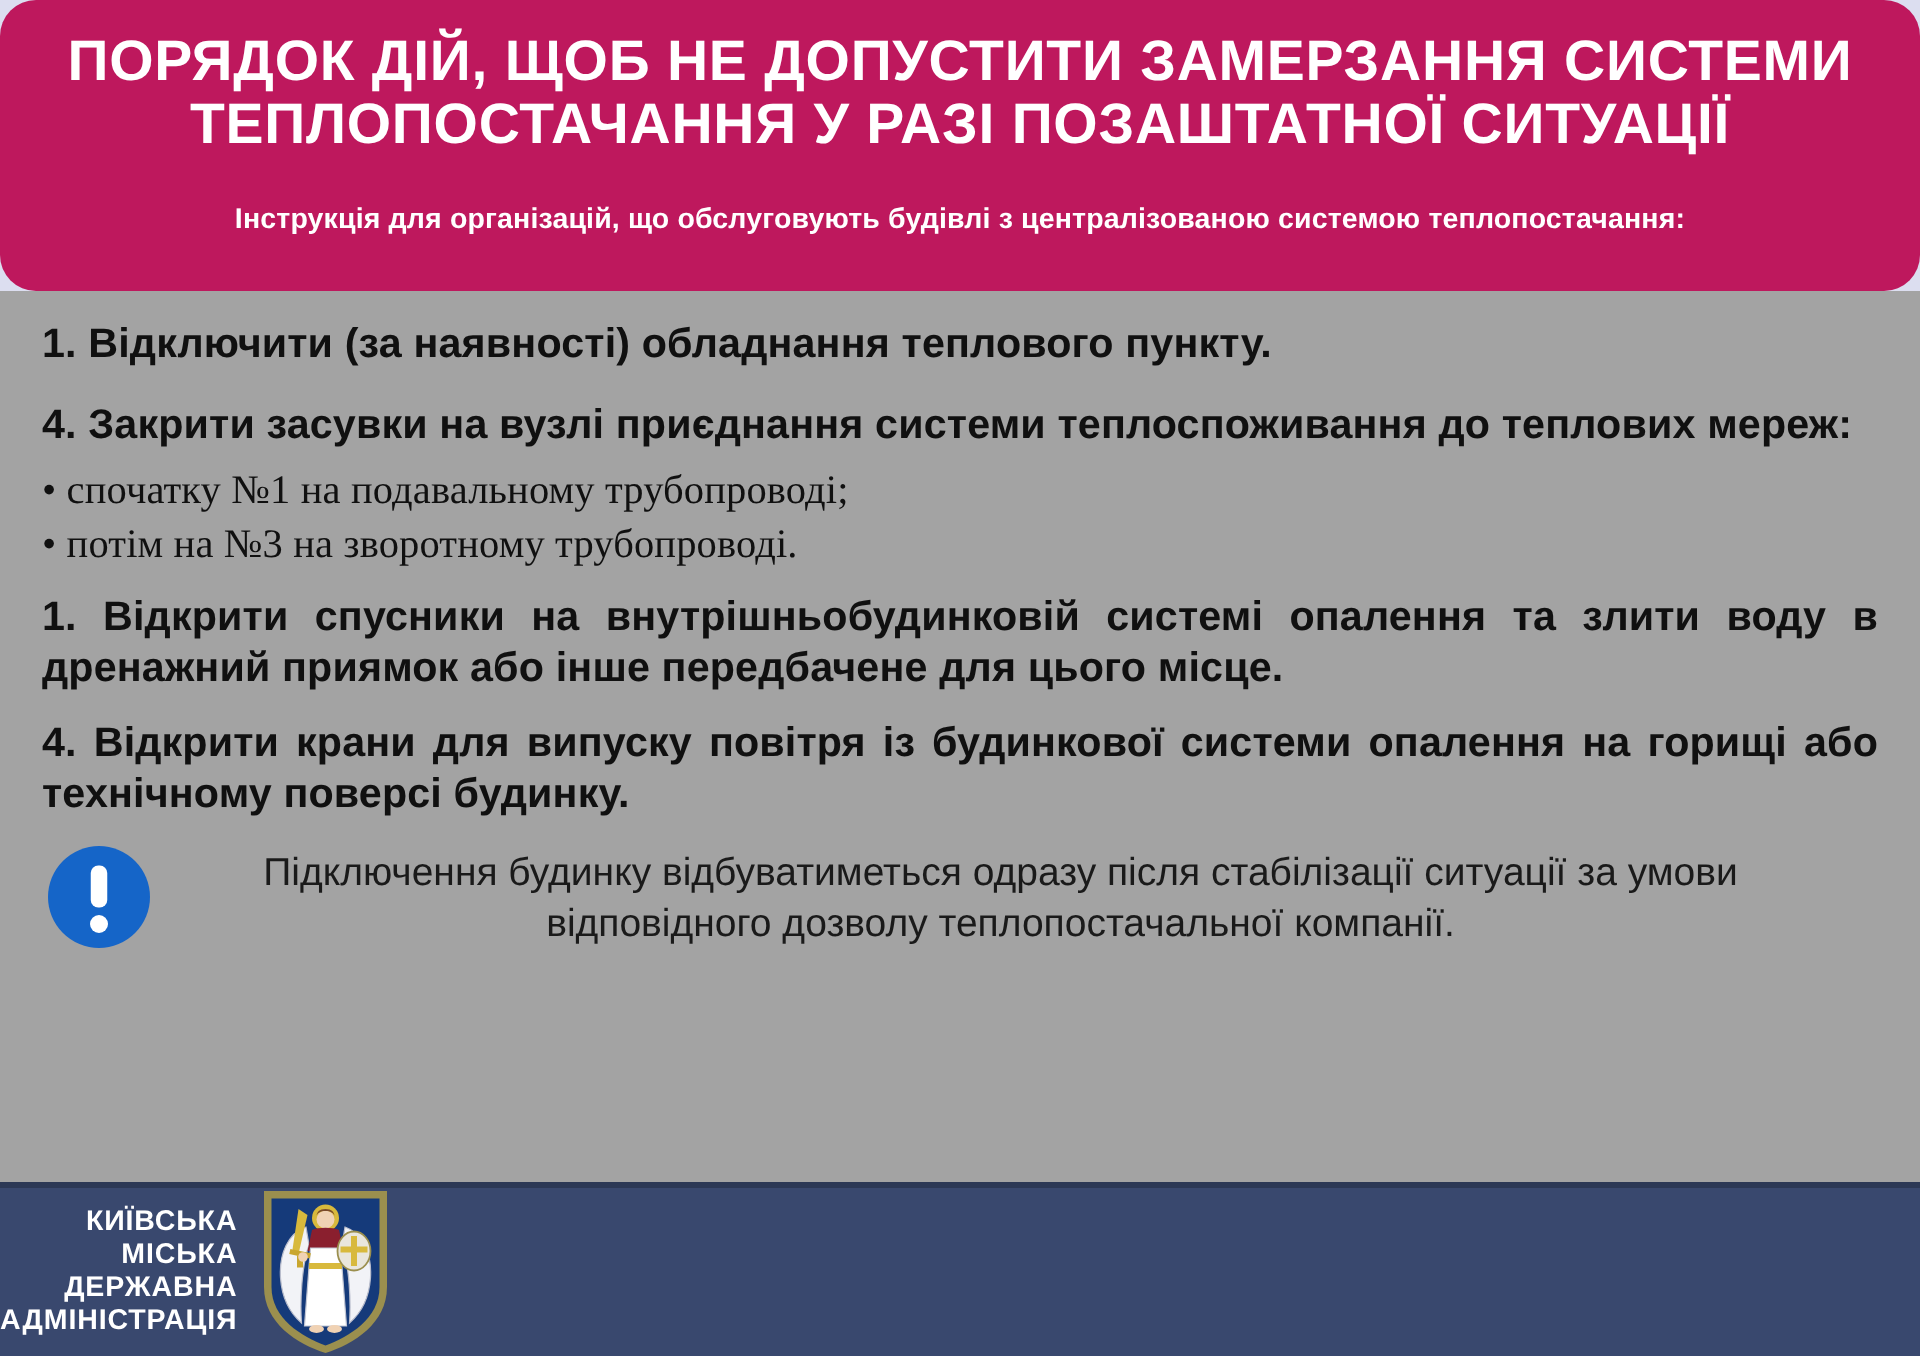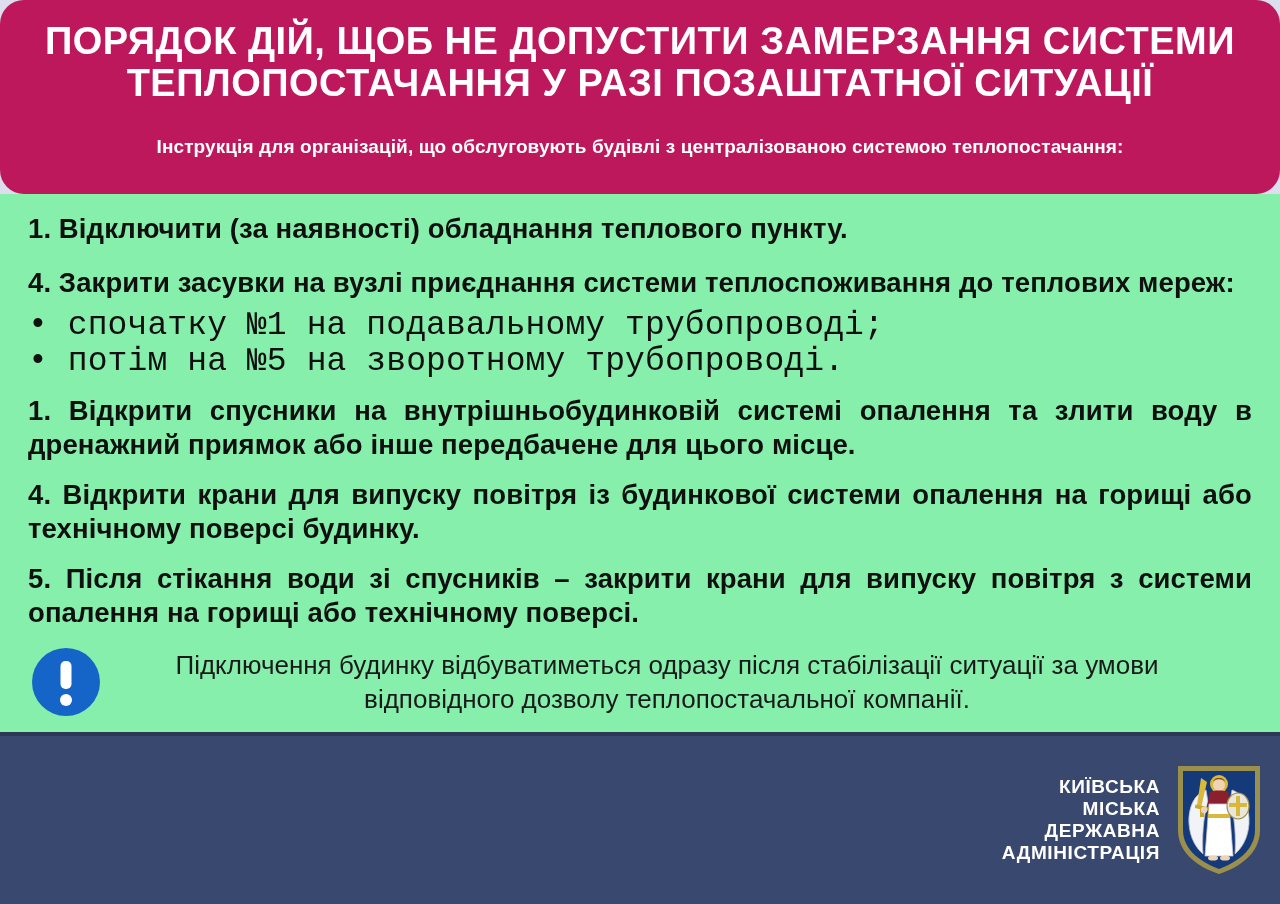--- a/index.html
+++ b/index.html
@@ -54,21 +54,21 @@
     font-size: 19px;
     line-height: 22px;
     text-align: center;
     margin-top: 32px;
     letter-spacing: 0.1px;
   }
 
   
   .body {
     flex: 1 1 auto;
-    background: #86efac;
+    background: #a3a3a3;
     padding: 18px 28px 0 28px;
     position: relative;
   }
 
   .step {
     color: #101010;
     font-family: "Liberation Sans Narrow", "Liberation Sans", sans-serif;
     font-weight: bold;
     font-size: 27.5px;
     line-height: 34px;
@@ -76,23 +76,23 @@
     margin: 0 0 16px 0;
     letter-spacing: 0.1px;
   }
   .step.first { margin-bottom: 20px; }
 
   .substeps {
     margin: -8px 0 14px 0;
   }
   .substep {
     color: #101010;
-    font-family: Liberation Mono, monospace;
+    font-family: Liberation Serif, serif;
     font-weight: normal;
-    font-size: 33px;
+    font-size: 27px;
     line-height: 36px;
     letter-spacing: 0.1px;
   }
 
   
   .note {
     display: flex;
     align-items: center;
     margin-top: 18px;
     padding-right: 40px;
@@ -138,25 +138,24 @@
   }
 
   
   .footer-sep {
     height: 4px;
     background: #2c3855;
     flex: 0 0 auto;
   }
   .footer {
     flex: 0 0 auto;
-    height: 168px;
+    height: 112px;
     background: #39486e;
     display: flex;
     align-items: center;
-    justify-content: flex-end;
     padding: 0 18px 0 0;
   }
   .footer-text {
     color: #ffffff;
     font-family: "Liberation Sans Narrow", "Liberation Sans", sans-serif;
     font-weight: bold;
     font-size: 19px;
     line-height: 22px;
     text-align: right;
     text-transform: uppercase;
@@ -180,28 +179,27 @@
   </div>
 
   <div class="body">
 
     <p class="step first">1.  Відключити (за наявності) обладнання теплового пункту.</p>
 
     <p class="step">4. Закрити засувки на вузлі приєднання системи теплоспоживання до теплових мереж:</p>
 
     <div class="substeps">
       <div class="substep">• спочатку №1 на подавальному трубопроводі;</div>
-      <div class="substep">• потім на №5 на зворотному трубопроводі.</div>
+      <div class="substep">• потім на №3 на зворотному трубопроводі.</div>
     </div>
 
     <p class="step">1. Відкрити спусники на внутрішньобудинковій системі опалення та злити воду в дренажний приямок або інше передбачене для цього місце.</p>
 
     <p class="step">4. Відкрити крани для випуску повітря із будинкової системи опалення на горищі або технічному поверсі будинку.</p>
 
-    <p class="step">5. Після стікання води зі спусників – закрити крани для випуску повітря з системи опалення на горищі або технічному поверсі.</p>
 
     <div class="note">
       <div class="note-icon">
         <span class="bang-bar"></span>
         <span class="bang-dot"></span>
       </div>
       <div class="note-text">Підключення будинку відбуватиметься одразу після стабілізації ситуації за умови відповідного дозволу теплопостачальної компанії.</div>
     </div>
 
   </div>

